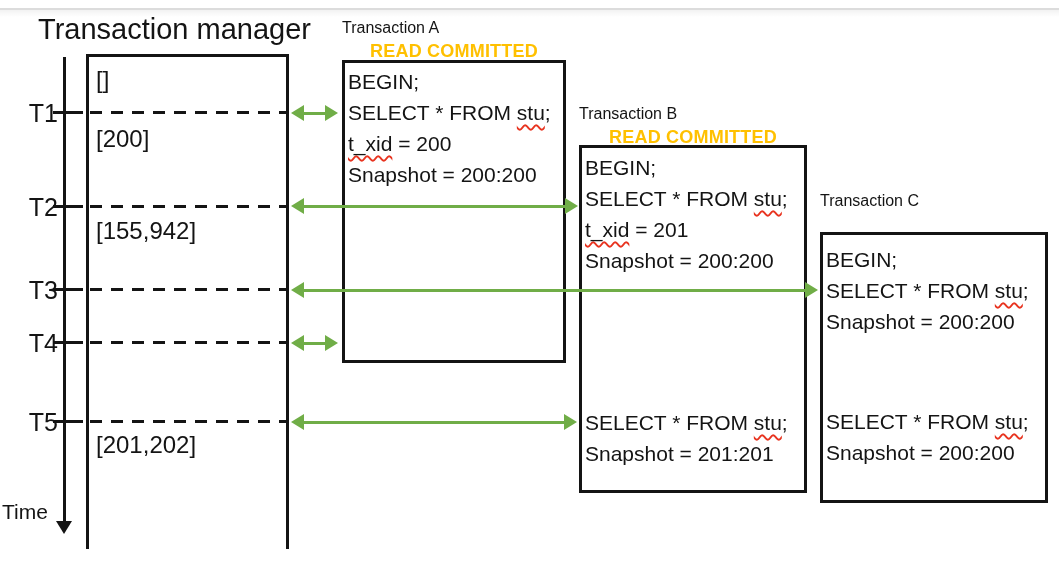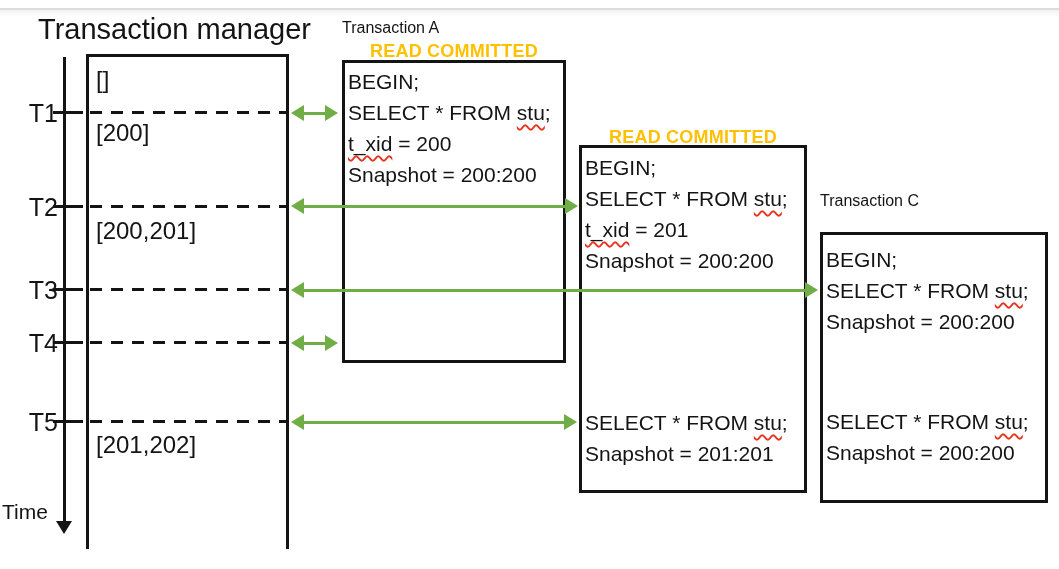--- a/index.html
+++ b/index.html
@@ -75,34 +75,35 @@
   <div class="tick" style="top:341px"></div>
   <div class="tick" style="top:420px"></div>
 
   <div class="dashline" style="top:111px"></div>
   <div class="dashline" style="top:205px"></div>
   <div class="dashline" style="top:288px"></div>
   <div class="dashline" style="top:341px"></div>
   <div class="dashline" style="top:420px"></div>
 
   <div class="xidlist" style="top:66px">[]</div>
-  <div class="xidlist" style="top:119px">[200]</div>
-  <div class="xidlist" style="top:217px">[200,201]</div>
+  <div class="xidlist" style="top:125px">[200]</div>
+  <div class="xidlist" style="top:217px">[155,942]</div>
   <div class="xidlist" style="top:431px">[201,202]</div>
 
   <div class="tx-title" style="left:342px;width:224px;top:19px">Transaction A</div>
   <div class="tx-isolation" style="left:342px;width:224px;top:41px">READ COMMITTED</div>
   <div class="tx-box" style="left:342px;top:60px;width:224px;height:303px"></div>
   <div class="tx-block" style="left:348px;top:66px">
       <div class="code-line"><span>BEGIN;</span></div>
       <div class="code-line"><span>SELECT * FROM </span><span class="misspelled">stu</span><span>;</span></div>
       <div class="code-line"><span class="misspelled">t_xid</span><span> = 200</span></div>
       <div class="code-line"><span>Snapshot = 200:200</span></div>
     </div>
 
+  <div class="tx-title" style="left:579px;width:228px;top:105px">Transaction B</div>
   <div class="tx-isolation" style="left:579px;width:228px;top:127px">READ COMMITTED</div>
   <div class="tx-box" style="left:579px;top:145px;width:228px;height:348px"></div>
   <div class="tx-block" style="left:585px;top:152px">
       <div class="code-line"><span>BEGIN;</span></div>
       <div class="code-line"><span>SELECT * FROM </span><span class="misspelled">stu</span><span>;</span></div>
       <div class="code-line"><span class="misspelled">t_xid</span><span> = 201</span></div>
       <div class="code-line"><span>Snapshot = 200:200</span></div>
     </div>
   <div class="tx-block" style="left:585px;top:407px">
       <div class="code-line"><span>SELECT * FROM </span><span class="misspelled">stu</span><span>;</span></div>

